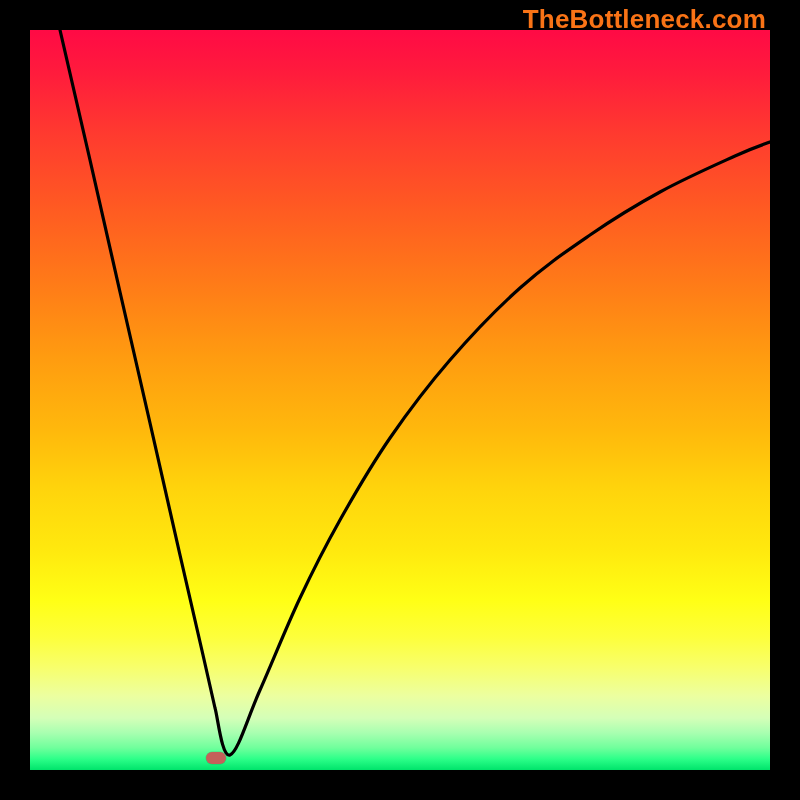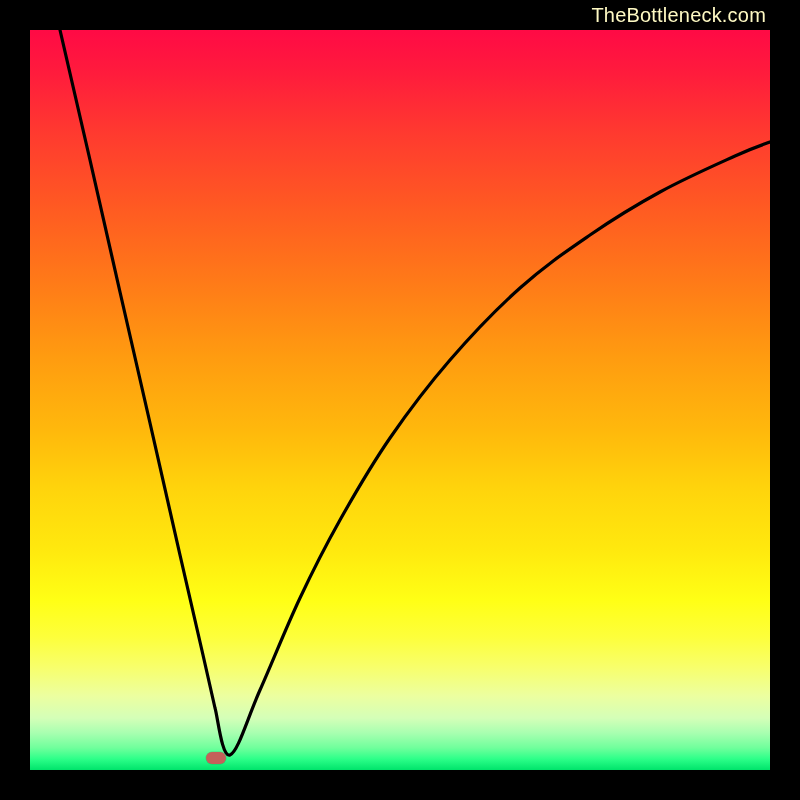--- a/index.html
+++ b/index.html
@@ -37,23 +37,23 @@
       #70ff9c 97%,
       #2dff89 98.5%,
       #00e46b 100%
     );
     box-sizing: border-box;
   }
   .watermark {
     position: absolute;
     top: 4px;
     right: 34px;
-    color: #fef9c3;
-    font-size: 20px;
-    font-weight: 400;
+    color: #f97316;
+    font-size: 26px;
+    font-weight: 700;
     letter-spacing: 0.2px;
     z-index: 3;
   }
   svg.curve {
     position: absolute;
     left: 30px;
     top: 30px;
     width: 740px;
     height: 740px;
     z-index: 2;

